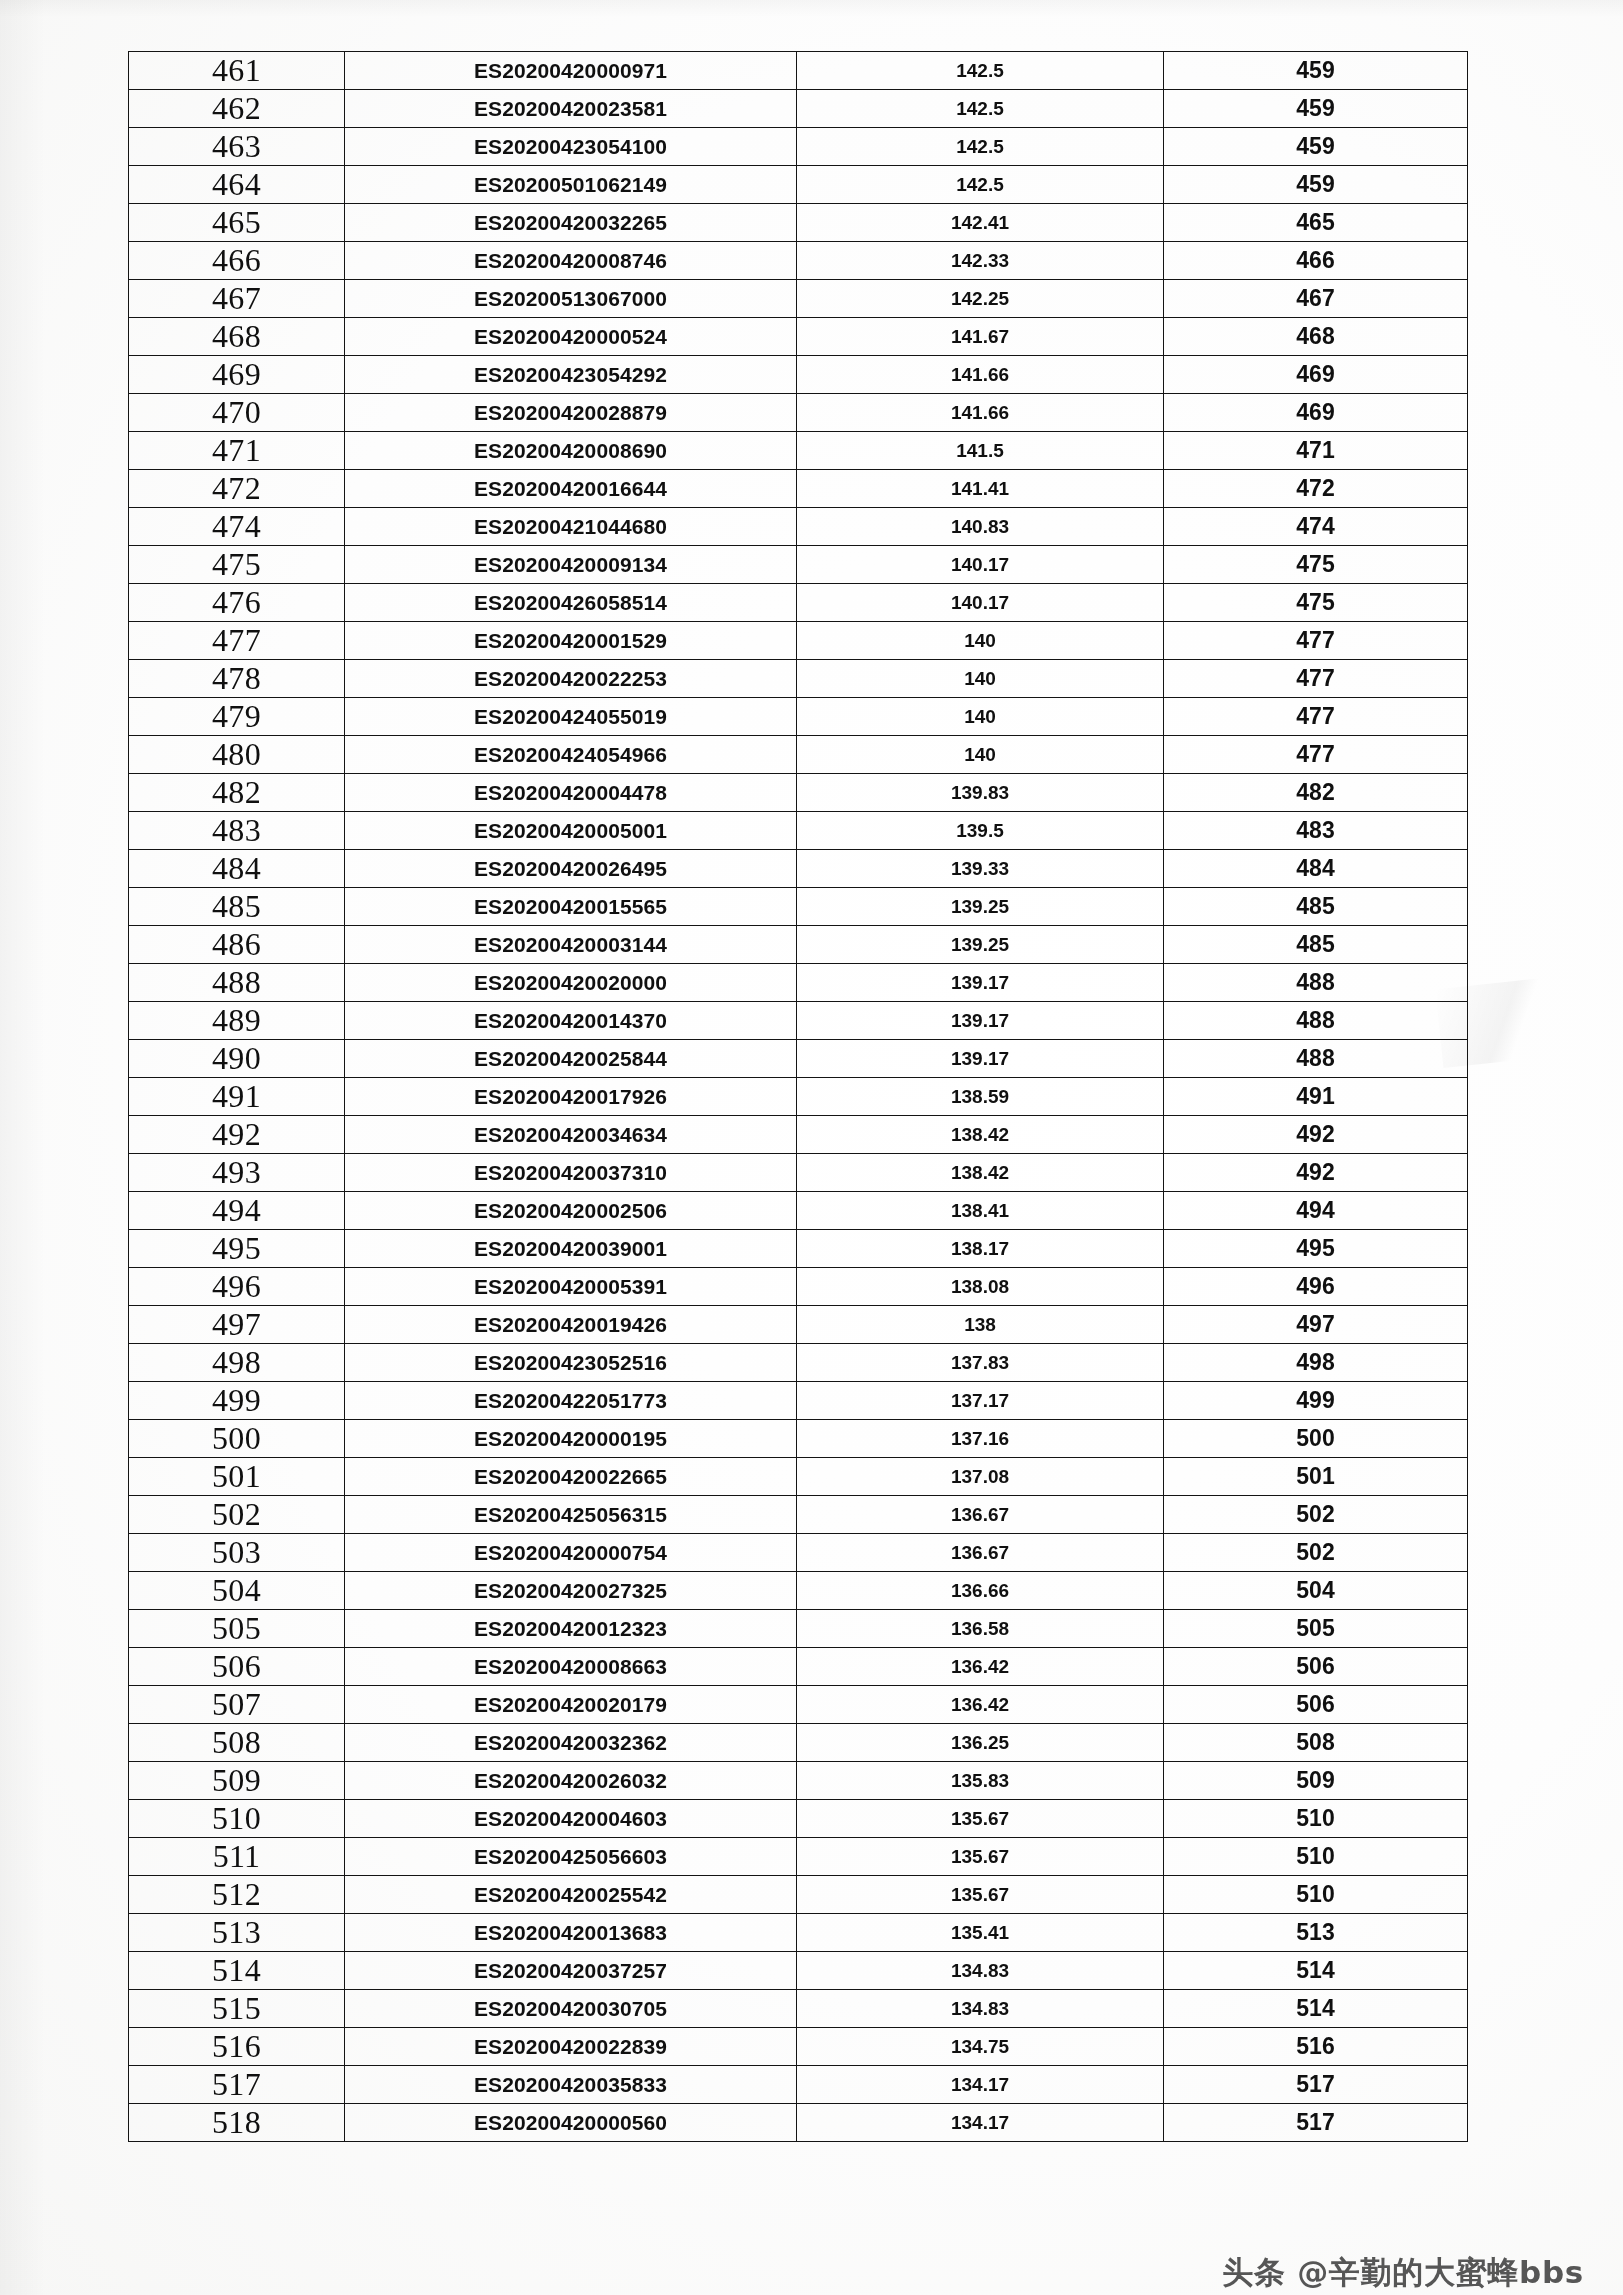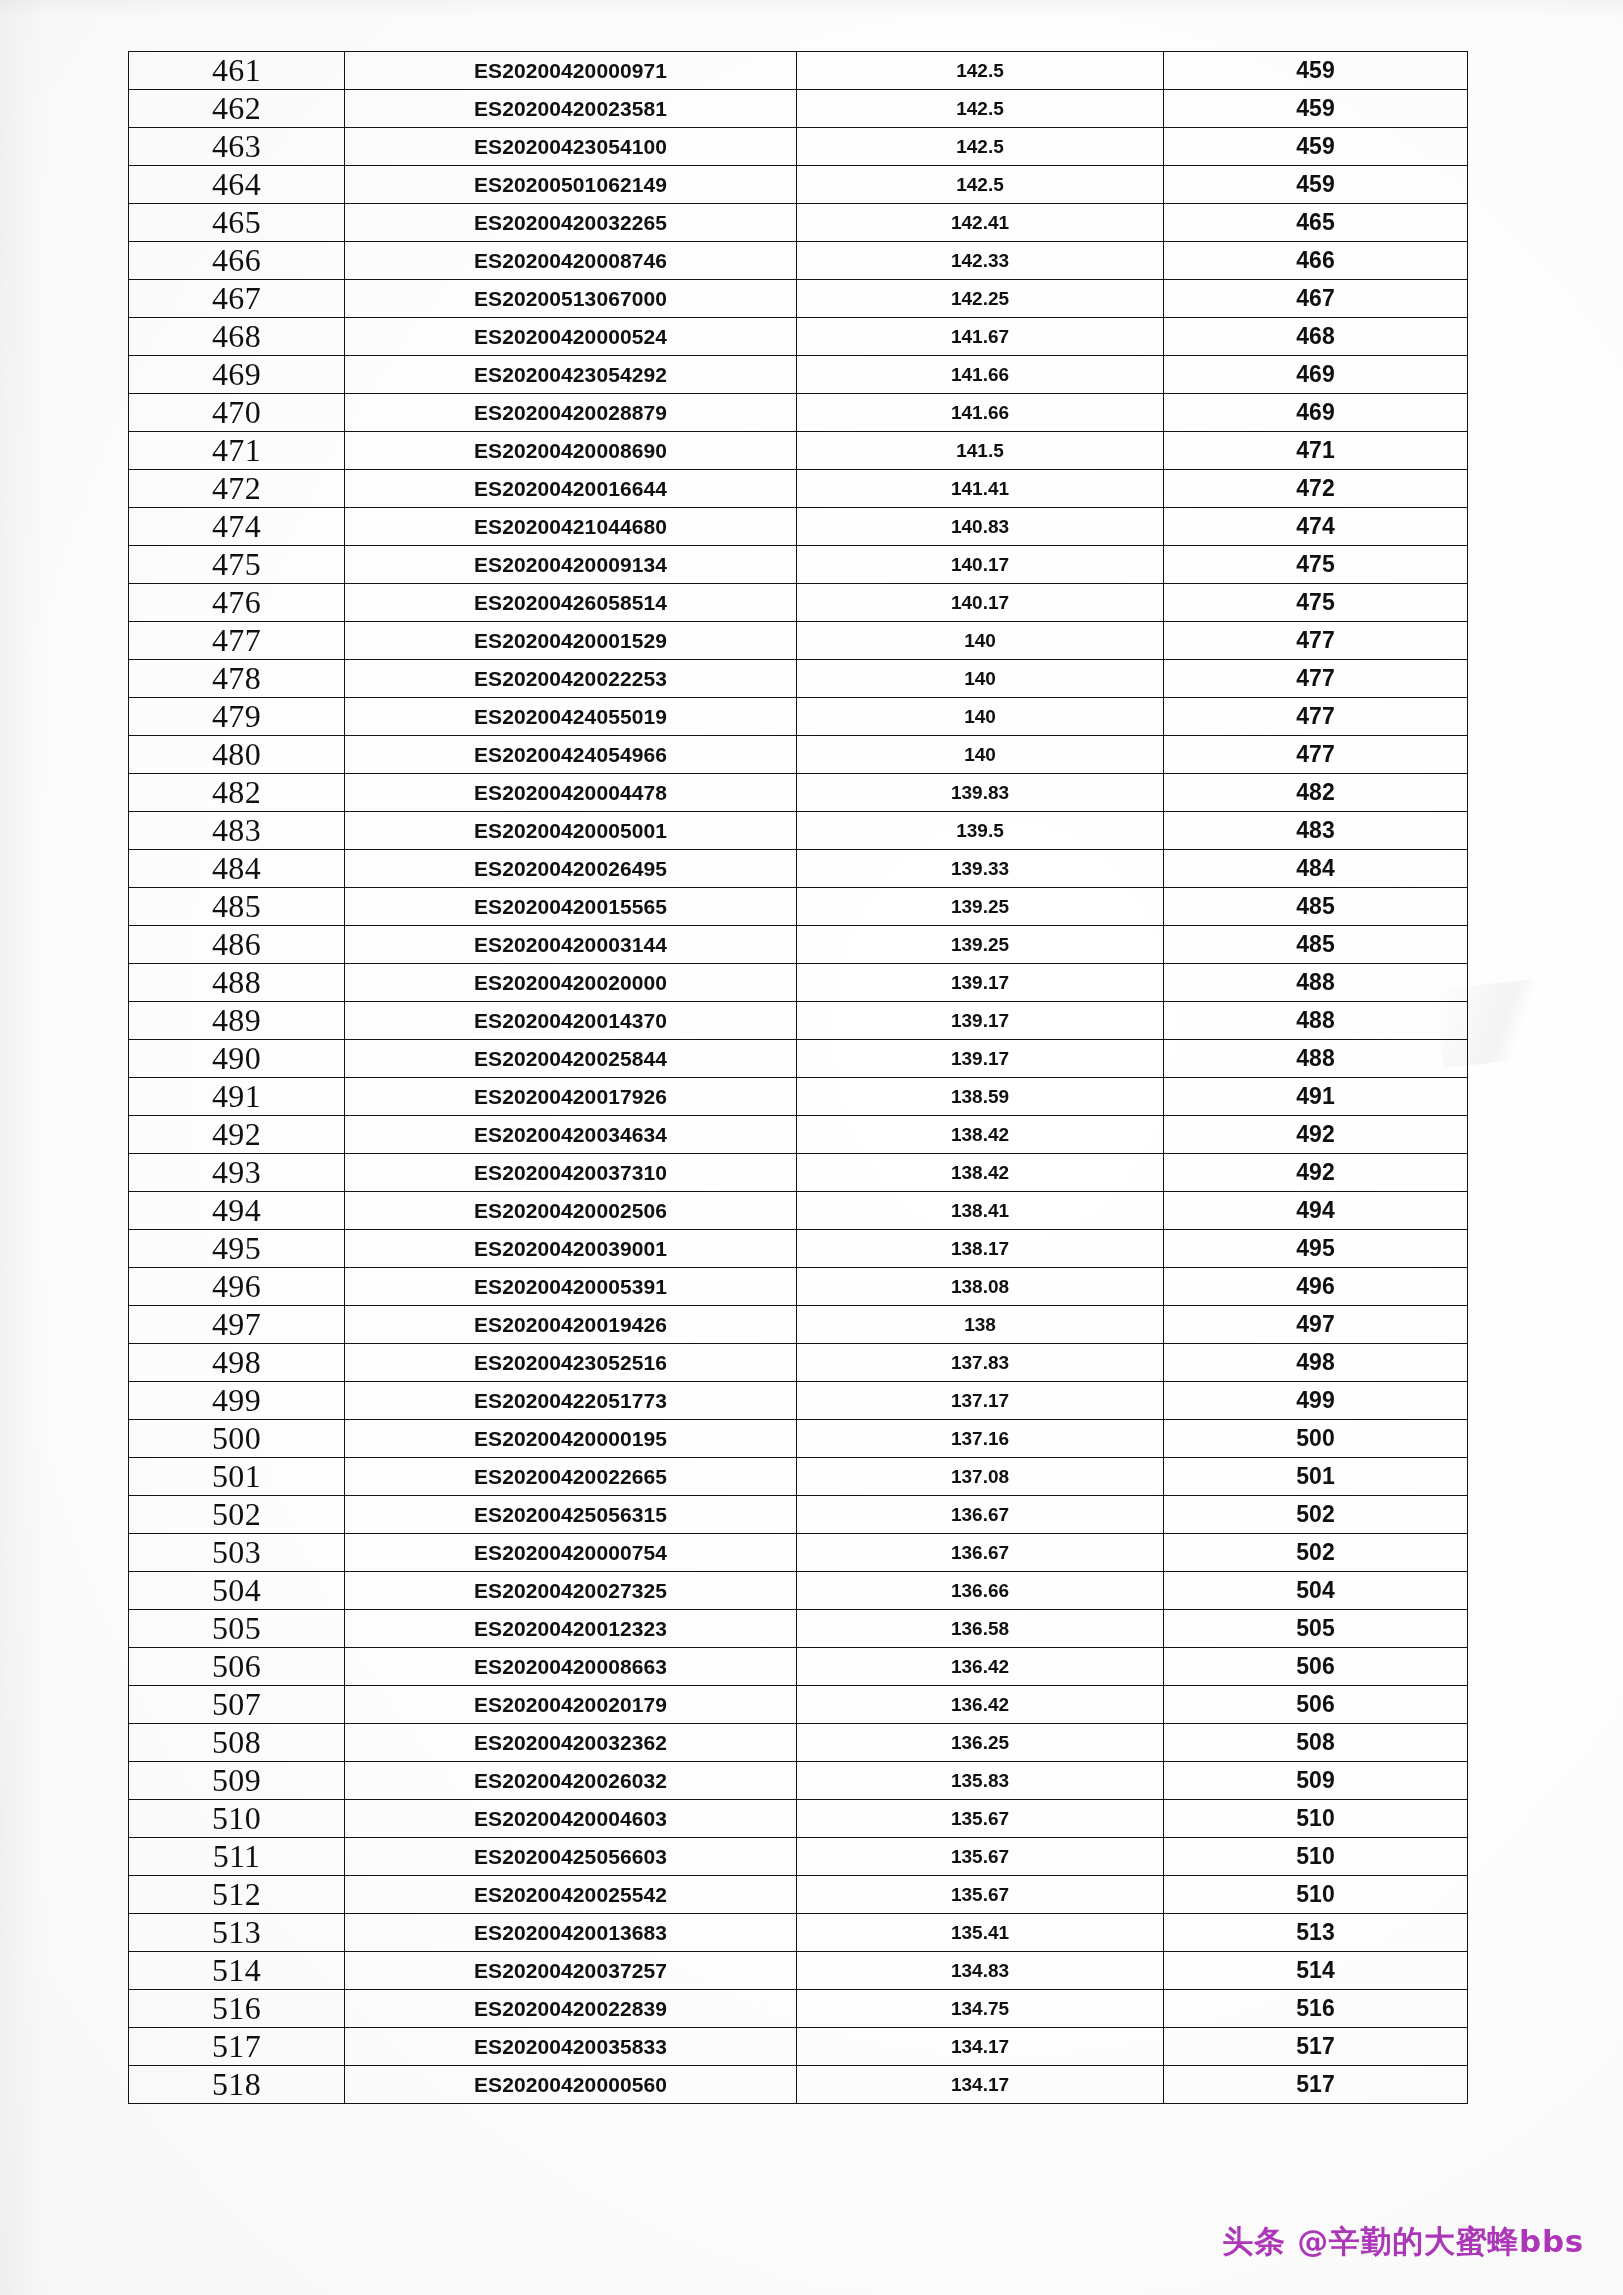--- a/index.html
+++ b/index.html
@@ -95,25 +95,25 @@
   td.rank {
     font-family: "Liberation Sans", sans-serif;
     font-size: 23px;
     font-weight: 600;
   }
 
   
   #watermark {
     position: absolute;
     right: 39px;
-    bottom: 32px;
+    bottom: 1px;
     font-family: "DejaVu Sans", sans-serif;
     font-size: 31px;
     font-weight: 700;
-    color: #a21caf;
+    color: #404040;
     opacity: 0.88;
     letter-spacing: 0.7px;
     white-space: nowrap;
   }
 </style>
 </head>
 <body>
 
 <div id="scan-page">
   <div class="scan-shadow-top"></div>
@@ -429,20 +429,26 @@
             <td class="score">135.41</td>
             <td class="rank">513</td>
           </tr>
           <tr>
             <td class="seq">514</td>
             <td class="code">ES20200420037257</td>
             <td class="score">134.83</td>
             <td class="rank">514</td>
           </tr>
           <tr>
+            <td class="seq">515</td>
+            <td class="code">ES20200420030705</td>
+            <td class="score">134.83</td>
+            <td class="rank">514</td>
+          </tr>
+          <tr>
             <td class="seq">516</td>
             <td class="code">ES20200420022839</td>
             <td class="score">134.75</td>
             <td class="rank">516</td>
           </tr>
           <tr>
             <td class="seq">517</td>
             <td class="code">ES20200420035833</td>
             <td class="score">134.17</td>
             <td class="rank">517</td>

